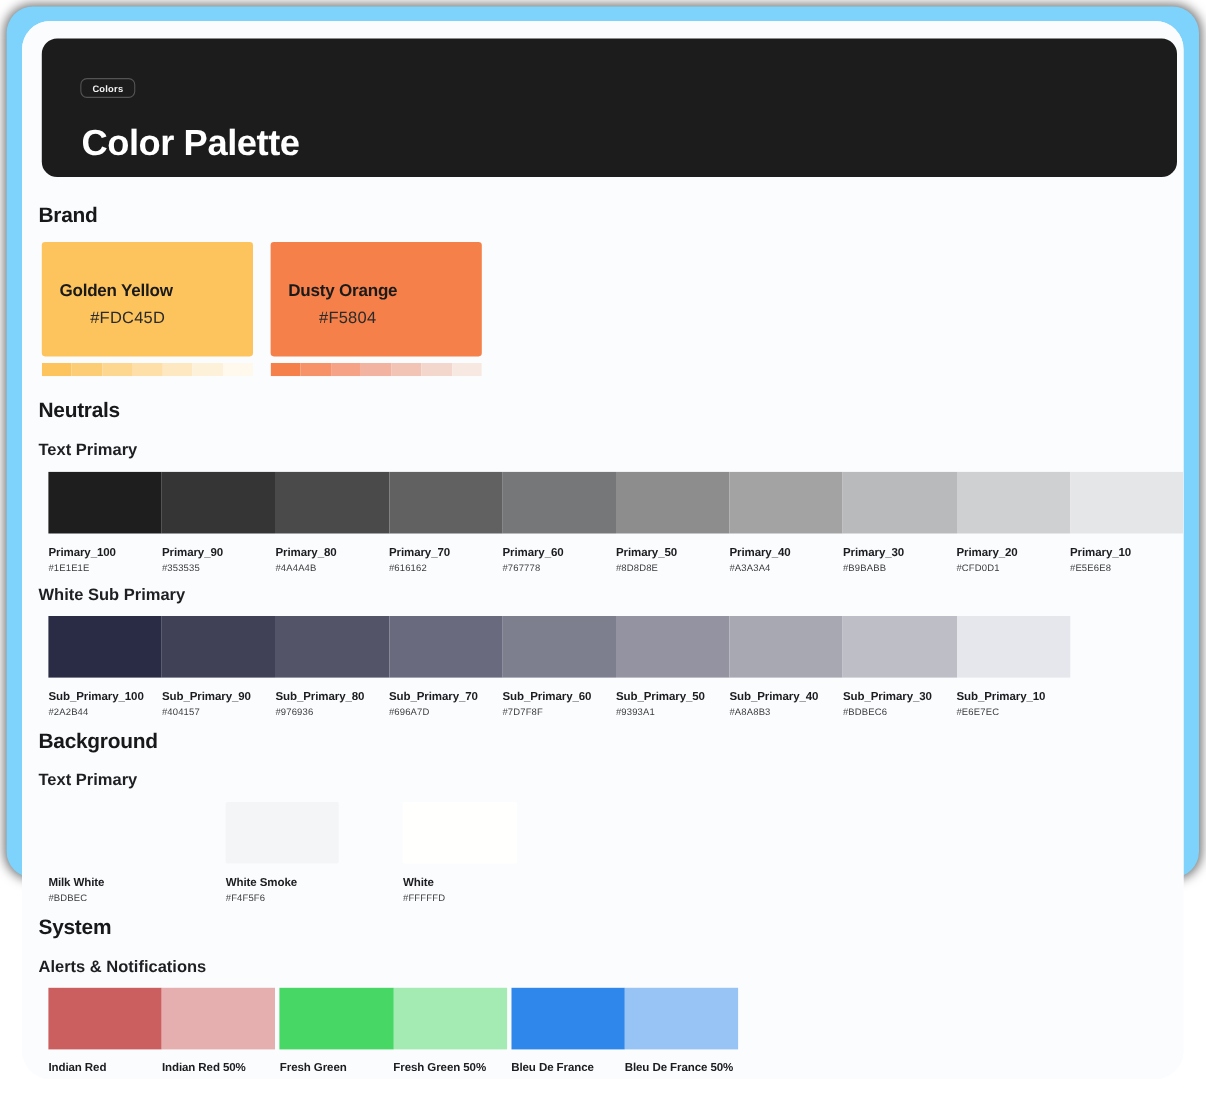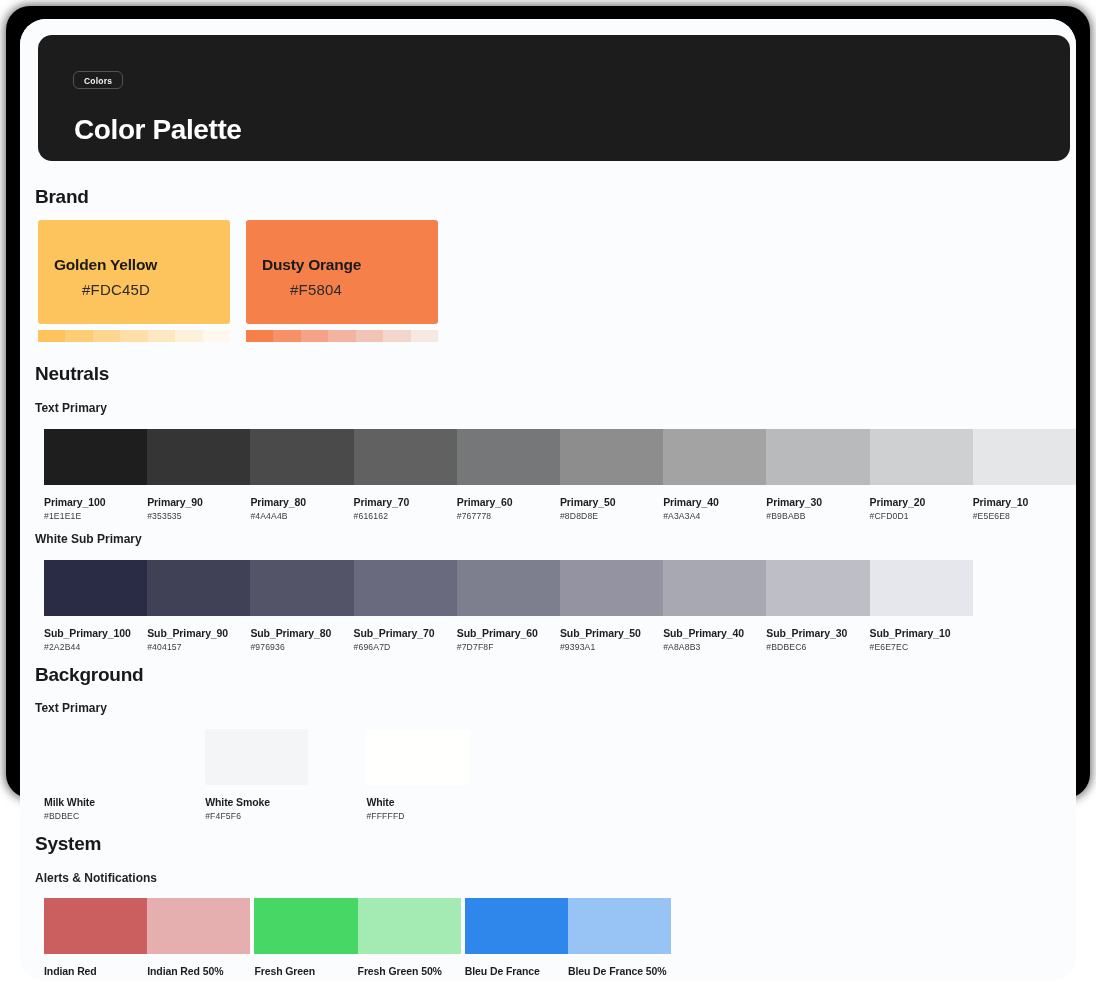--- a/index.html
+++ b/index.html
@@ -15,21 +15,21 @@
     -webkit-font-smoothing: antialiased;
   }
 
   
   #bezel {
     position: absolute;
     left: 6px;
     top: 6px;
     width: 1084px;
     height: 792px;
-    background: #000000;
+    background: #7dd3fc;
     border-radius: 24px;
     box-shadow: 0 0 10px 2px rgba(0,0,0,0.55);
     box-sizing: border-box;
   }
   #screen {
     position: absolute;
     left: 14px;
     top: 13px;
     width: 1056px;
     height: 962px;
@@ -74,42 +74,42 @@
     line-height: 18px;
     display: inline-block;
     box-sizing: border-box;
     white-space: nowrap;
   }
   .header-title {
     position: absolute;
     left: 36px;
     top: 76px;
     color: #ffffff;
-    font-size: 28px;
+    font-size: 33px;
     font-weight: 700;
     letter-spacing: -0.4px;
     line-height: 38px;
     white-space: nowrap;
   }
 
   
   .section-title {
     position: absolute;
     left: 15px;
     color: #17181a;
     font-size: 19px;
     font-weight: 700;
     letter-spacing: -0.25px;
     white-space: nowrap;
   }
   .sub-label {
     position: absolute;
     left: 15px;
     color: #1e1f22;
-    font-size: 12px;
+    font-size: 15px;
     font-weight: 700;
     letter-spacing: 0px;
     white-space: nowrap;
   }
 
   
   .brand-card {
     position: absolute;
     width: 192px;
     height: 104px;

